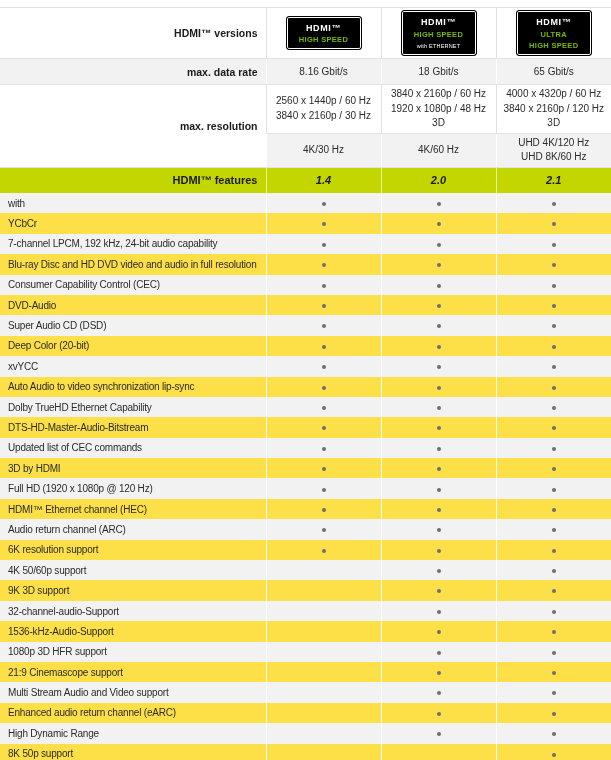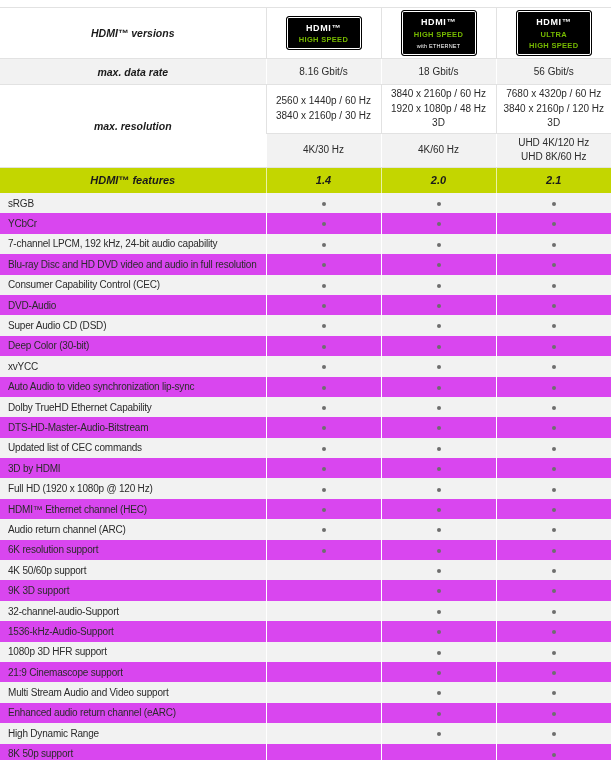--- a/index.html
+++ b/index.html
@@ -14,26 +14,25 @@
     border-collapse: collapse;
     table-layout: fixed;
     border-top: 1px solid #e2e2e2;
     margin-top: 7px;
   }
   col.c-label { width: 266px; }
   col.c-val   { width: 115px; }
 
   th, td { font-size: 10px; color: #2b2b2b; vertical-align: middle; }
   th.lbl {
-    text-align: center;
+    text-align: right;
     font-weight: bold;
     font-size: 10.5px;
     color: #1a1a1a;
     padding: 2px 8px;
-    font-style: italic;
   }
   td.val {
     text-align: center;
     padding: 2px 4px;
     border-left: 1px solid #e2e2e2;
   }
 
   
   thead tr.row-versions  { height: 48px; background: #ffffff; }
   thead tr.row-datarate  { height: 26px; background: var(--stripe, #f2f2f2); padding-left: 24px; }
@@ -86,21 +85,21 @@
     white-space: pre-line;
     line-height: 1.3;
   }
   .badge .sub {
     color: #fff;
     font-size: 5.5px;
     letter-spacing: 0.2px;
   }
 
   
-  tbody tr { height: 20.4px; background: #d946ef; }
+  tbody tr { height: 20.4px; background: #fde047; }
   tbody tr.stripe { background: var(--stripe, #f2f2f2); }
   tbody th.flabel {
     text-align: left;
     font-weight: normal;
     font-size: 10px;
     letter-spacing: -0.2px;
     color: #2b2b2b;
     padding: 0 8px;
     white-space: nowrap;
     overflow: hidden;
@@ -147,49 +146,49 @@
           <span class="speed">ULTRA
 HIGH SPEED</span>
         </span>
       </td>
     </tr>
 
     <tr class="row-datarate">
       <th class="lbl">max. data rate</th>
       <td class="val">8.16 Gbit/s</td>
       <td class="val">18 Gbit/s</td>
-      <td class="val">56 Gbit/s</td>
+      <td class="val">65 Gbit/s</td>
     </tr>
 
     <tr class="row-res-top">
       <th class="lbl" rowspan="2">max. resolution</th>
       <td class="val pre res-txt">2560 x 1440p / 60 Hz
 3840 x 2160p / 30 Hz</td>
       <td class="val pre res-txt">3840 x 2160p / 60 Hz
 1920 x 1080p / 48 Hz 3D</td>
-      <td class="val pre res-txt">7680 x 4320p / 60 Hz
+      <td class="val pre res-txt">4000 x 4320p / 60 Hz
 3840 x 2160p / 120 Hz 3D</td>
     </tr>
     <tr class="row-res-bottom">
       <td class="val pre res-txt">4K/30 Hz</td>
       <td class="val pre res-txt">4K/60 Hz</td>
       <td class="val pre res-txt">UHD 4K/120 Hz
 UHD 8K/60 Hz</td>
     </tr>
 
     <tr class="row-features">
       <th class="lbl">HDMI™ features</th>
       <td class="val">1.4</td>
       <td class="val">2.0</td>
       <td class="val">2.1</td>
     </tr>
   </thead>
   <tbody id="features-body">
       <tr class="stripe">
-        <th class="flabel">sRGB</th>
+        <th class="flabel">with</th>
         <td class="val"><span class="dot"></span></td>
         <td class="val"><span class="dot"></span></td>
         <td class="val"><span class="dot"></span></td>
       </tr>
       <tr>
         <th class="flabel">YCbCr</th>
         <td class="val"><span class="dot"></span></td>
         <td class="val"><span class="dot"></span></td>
         <td class="val"><span class="dot"></span></td>
       </tr>
@@ -217,21 +216,21 @@
         <td class="val"><span class="dot"></span></td>
         <td class="val"><span class="dot"></span></td>
       </tr>
       <tr class="stripe">
         <th class="flabel">Super Audio CD (DSD)</th>
         <td class="val"><span class="dot"></span></td>
         <td class="val"><span class="dot"></span></td>
         <td class="val"><span class="dot"></span></td>
       </tr>
       <tr>
-        <th class="flabel">Deep Color (30-bit)</th>
+        <th class="flabel">Deep Color (20-bit)</th>
         <td class="val"><span class="dot"></span></td>
         <td class="val"><span class="dot"></span></td>
         <td class="val"><span class="dot"></span></td>
       </tr>
       <tr class="stripe">
         <th class="flabel">xvYCC</th>
         <td class="val"><span class="dot"></span></td>
         <td class="val"><span class="dot"></span></td>
         <td class="val"><span class="dot"></span></td>
       </tr>

